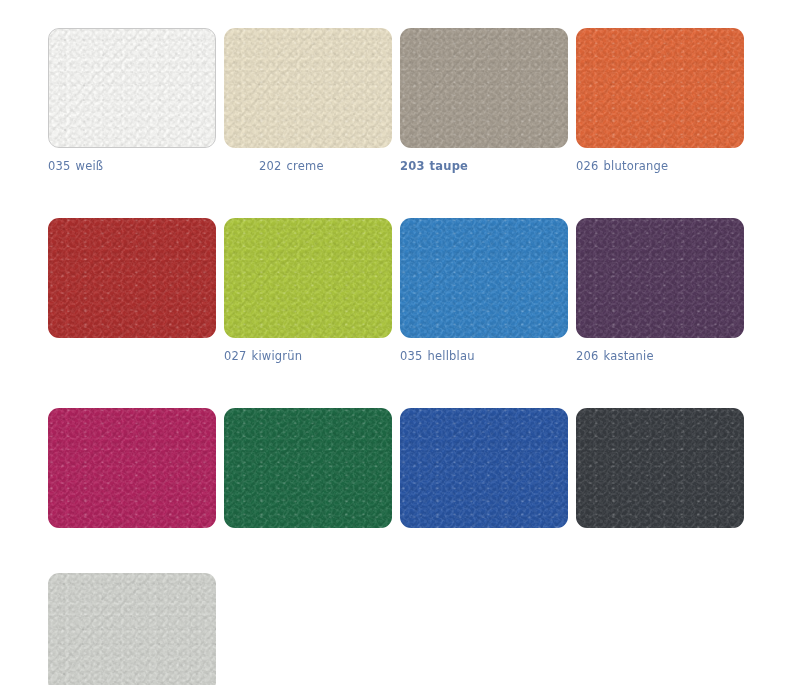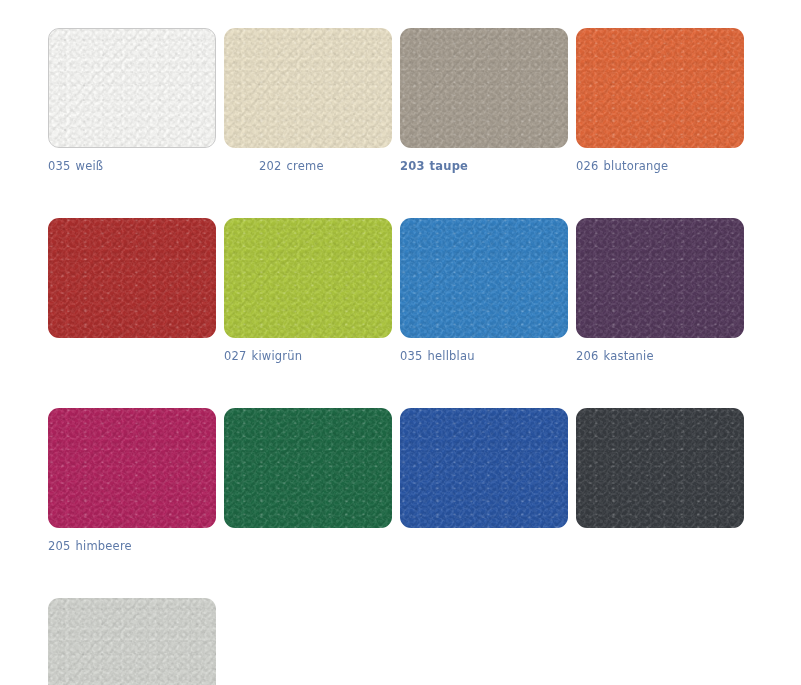--- a/index.html
+++ b/index.html
@@ -114,21 +114,20 @@
     <div class="swatch-cell">
       <div class="swatch-chip" style="background: rgb(85, 58, 93);">
         <div class="grain"></div>
       </div>
       <div class="swatch-label" style="color: rgb(93, 121, 168);"><span class="code">206</span><span class="name">kastanie</span></div>
     </div>
     <div class="swatch-cell">
       <div class="swatch-chip" style="background: rgb(179, 36, 96);">
         <div class="grain"></div>
       </div>
-      <div class="swatch-label" style="color: rgb(93, 121, 168);"><span class="code">205</span><span class="name">himbeere</span></div>
     </div>
     <div class="swatch-cell">
       <div class="swatch-chip" style="background: rgb(31, 107, 70);">
         <div class="grain"></div>
       </div>
     </div>
     <div class="swatch-cell">
       <div class="swatch-chip" style="background: rgb(42, 87, 166);">
         <div class="grain"></div>
       </div>

